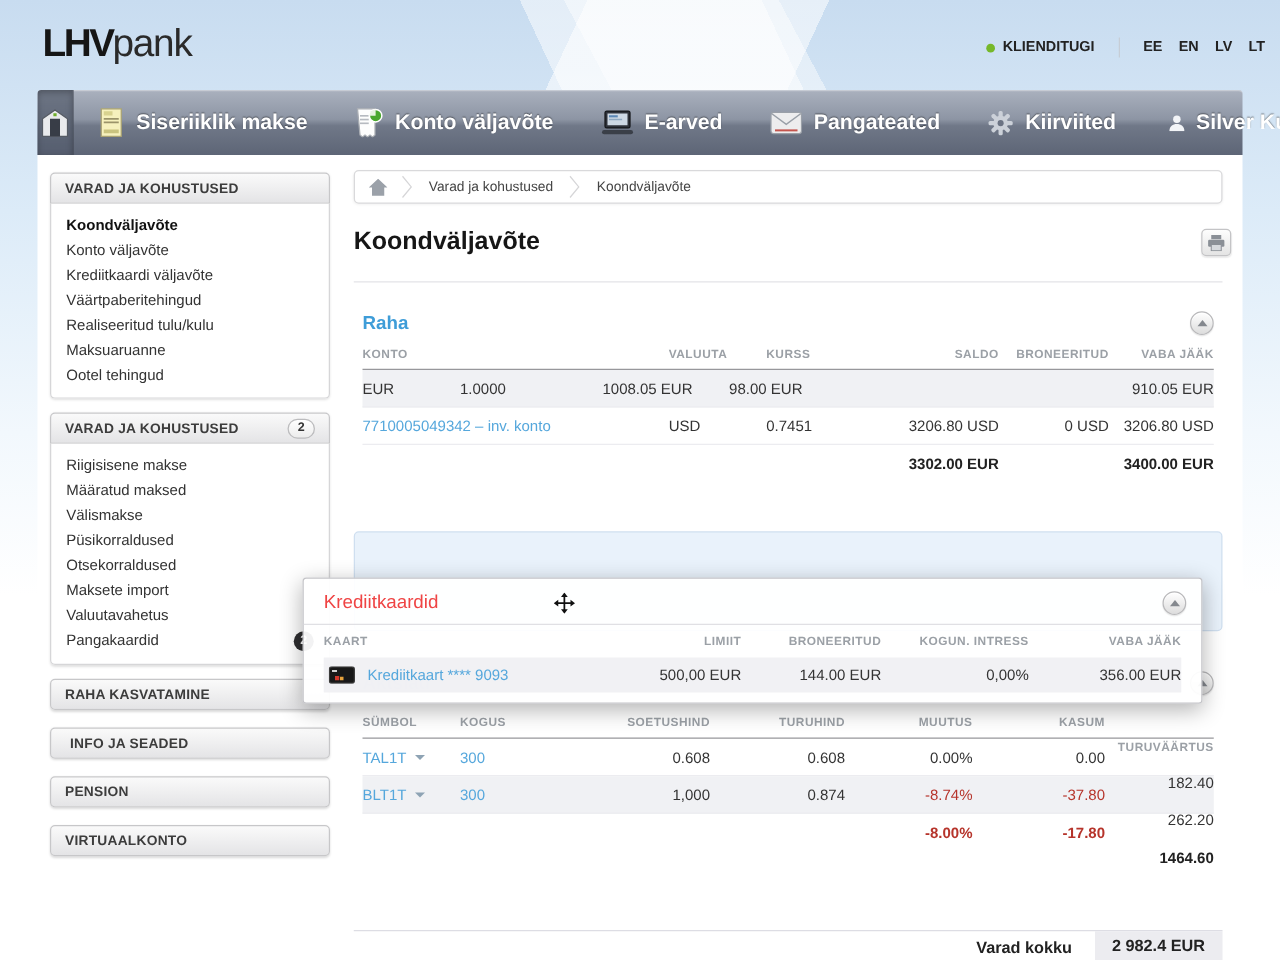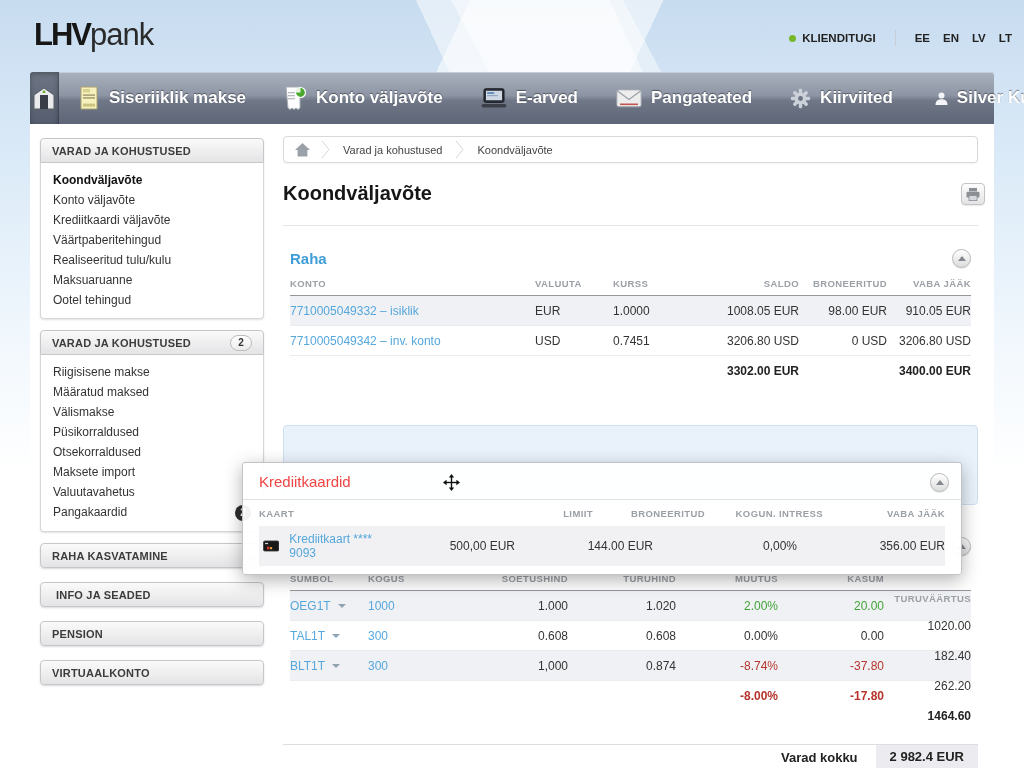--- a/index.html
+++ b/index.html
@@ -326,21 +326,20 @@
       <div class="tbl">
         <div class="trow thead">
           <span class="th c-konto">KONTO</span>
           <span class="th c-valuuta">VALUUTA</span>
           <span class="th c-kurss">KURSS</span>
           <span class="th c-saldo num">SALDO</span>
           <span class="th c-bron num">BRONEERITUD</span>
           <span class="th c-vaba num">VABA JÄÄK</span>
         </div>
         <div class="trow r30 stripe">
-          <span class="td c-konto"><a class="link">7710005049332 – isiklik</a></span>
           <span class="td c-valuuta">EUR</span>
           <span class="td c-kurss">1.0000</span>
           <span class="td c-saldo num">1008.05 EUR</span>
           <span class="td c-bron num">98.00 EUR</span>
           <span class="td c-vaba num">910.05 EUR</span>
         </div>
         <div class="trow r30">
           <span class="td c-konto"><a class="link">7710005049342 – inv. konto</a></span>
           <span class="td c-valuuta">USD</span>
           <span class="td c-kurss">0.7451</span>
@@ -370,29 +369,20 @@
       </div>
       <div class="tbl">
         <div class="trow thead">
           <span class="th c-symbol">SÜMBOL</span>
           <span class="th c-kogus">KOGUS</span>
           <span class="th c-soetus num">SOETUSHIND</span>
           <span class="th c-turuhind num">TURUHIND</span>
           <span class="th c-muutus num">MUUTUS</span>
           <span class="th c-kasum num">KASUM</span>
           <span class="th c-turuv num">TURUVÄÄRTUS</span>
-        </div>
-        <div class="trow r30 stripe">
-          <span class="td c-symbol"><a class="link">OEG1T</a><span class="sym-caret"></span></span>
-          <span class="td c-kogus"><a class="link">1000</a></span>
-          <span class="td c-soetus num">1.000</span>
-          <span class="td c-turuhind num">1.020</span>
-          <span class="td c-muutus num pos">2.00%</span>
-          <span class="td c-kasum num pos">20.00</span>
-          <span class="td c-turuv num">1020.00</span>
         </div>
         <div class="trow r30">
           <span class="td c-symbol"><a class="link">TAL1T</a><span class="sym-caret"></span></span>
           <span class="td c-kogus"><a class="link">300</a></span>
           <span class="td c-soetus num">0.608</span>
           <span class="td c-turuhind num">0.608</span>
           <span class="td c-muutus num neutral">0.00%</span>
           <span class="td c-kasum num neutral">0.00</span>
           <span class="td c-turuv num">182.40</span>
         </div>
@@ -443,21 +433,21 @@
     </div>
     <div class="fp-divider"></div>
     <div class="fp-tbl">
       <div class="trow" style="height:26px;">
         <span class="th c-kaart">KAART</span>
         <span class="th c-limiit num">LIMIIT</span>
         <span class="th c-bron2 num">BRONEERITUD</span>
         <span class="th c-intress num">KOGUN. INTRESS</span>
         <span class="th c-vaba2 num">VABA JÄÄK</span>
       </div>
-      <div class="trow stripe" style="height:40px; background:rgba(238,239,242,.85);gap:26px;">
+      <div class="trow stripe" style="height:28px; background:rgba(238,239,242,.85);">
         <span class="td c-kaart card-cell">
           <svg width="21" height="14" viewBox="0 0 21 14">
             <rect x="0.5" y="0.5" width="20" height="13" rx="2" fill="#181818" stroke="#3c3c3c"></rect>
             <rect x="2.6" y="3" width="4" height="1.6" fill="#cfcfcf"></rect>
             <rect x="5" y="7.8" width="3.4" height="3.4" fill="#d2382c"></rect>
             <rect x="9" y="8.4" width="2.8" height="2.8" fill="#e8a33d"></rect>
           </svg>
           <a class="link">Krediitkaart **** 9093</a>
         </span>
         <span class="td c-limiit num">500,00 EUR</span>

